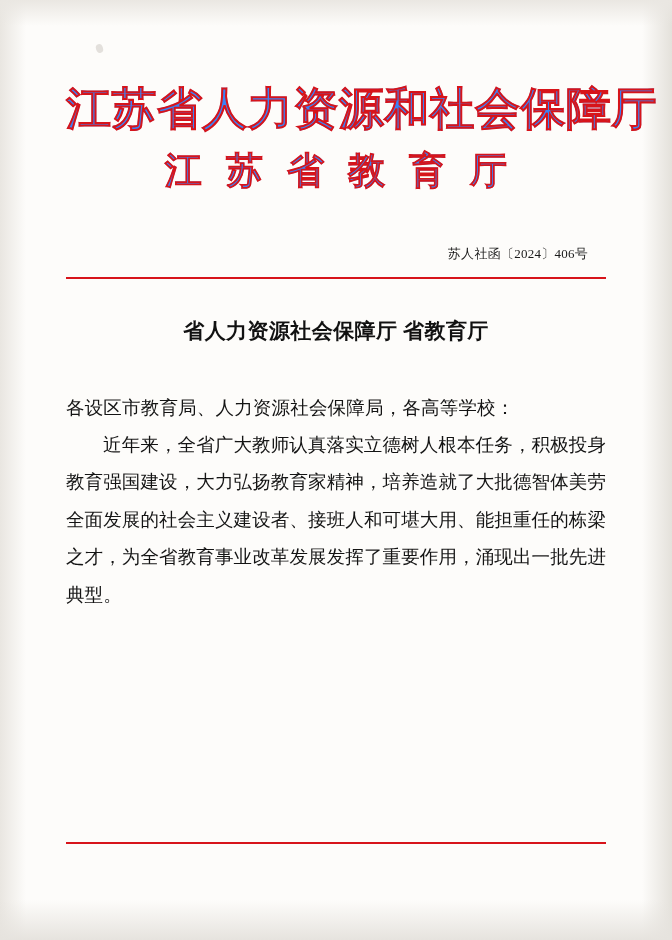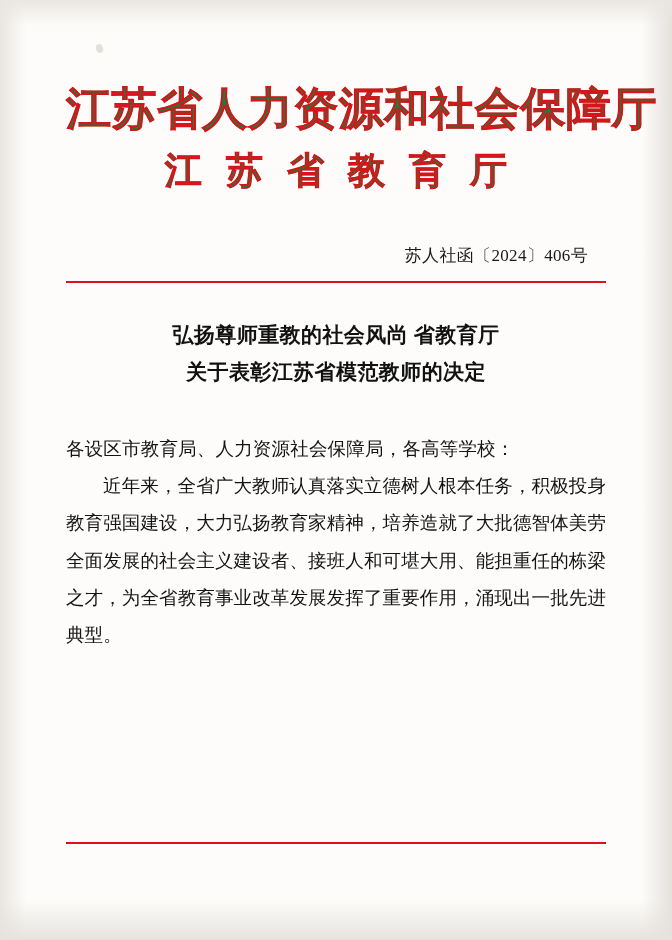--- a/index.html
+++ b/index.html
@@ -61,21 +61,21 @@
 
   
   .masthead {
     padding-top: 84px;
     text-align: center;
     color: #d7141a;
   }
   .masthead-line {
     font-family: "Liberation Serif", "DejaVu Serif", serif;
     font-weight: bold;
-    color: #15803d;
+    color: #3b82f6;
     letter-spacing: 0.04em;
     line-height: 1.12;
     white-space: nowrap;
     -webkit-text-stroke: 0.6px #d7141a;
   }
   .masthead-line.l1 {
     font-size: 45px;
     letter-spacing: 0.01em;
   }
   .masthead-line.l2 {
@@ -85,21 +85,21 @@
     margin-top: 16px;
   }
 
   
   .doc-number-row {
     margin-top: 52px;
     text-align: right;
     padding-right: 18px;
   }
   .doc-number {
-    font-size: 17px;
+    font-size: 13px;
     color: #1a1a1a;
     letter-spacing: 0.02em;
   }
 
   
   .red-rule {
     margin-top: 14px;
     height: 2.5px;
     background: #d7141a;
     width: 100%;
@@ -181,22 +181,21 @@
       <div class="masthead-line l2">江 苏 省 教 育 厅</div>
     </div>
 
     <div class="doc-number-row">
       <span class="doc-number">苏人社函〔2024〕406号</span>
     </div>
 
     <div class="red-rule"></div>
 
     <div class="title-block">
-      <div class="title-line">弘扬尊师重教的社会风尚 省教育厅</div>
-      <div class="title-line">关于表彰江苏省模范教师的决定</div>
+      <div class="title-line">省人力资源社会保障厅 省教育厅</div>
     </div>
 
     <div class="body-block">
       <div class="salutation">各设区市教育局、人力资源社会保障局，各高等学校：</div>
       <p class="para">近年来，全省广大教师认真落实立德树人根本任务，积极投身教育强国建设，大力弘扬教育家精神，培养造就了大批德智体美劳全面发展的社会主义建设者、接班人和可堪大用、能担重任的栋梁之才，为全省教育事业改革发展发挥了重要作用，涌现出一批先进典型。</p>
     </div>
 
   </div>
 
   <div class="bottom-rule"></div>

